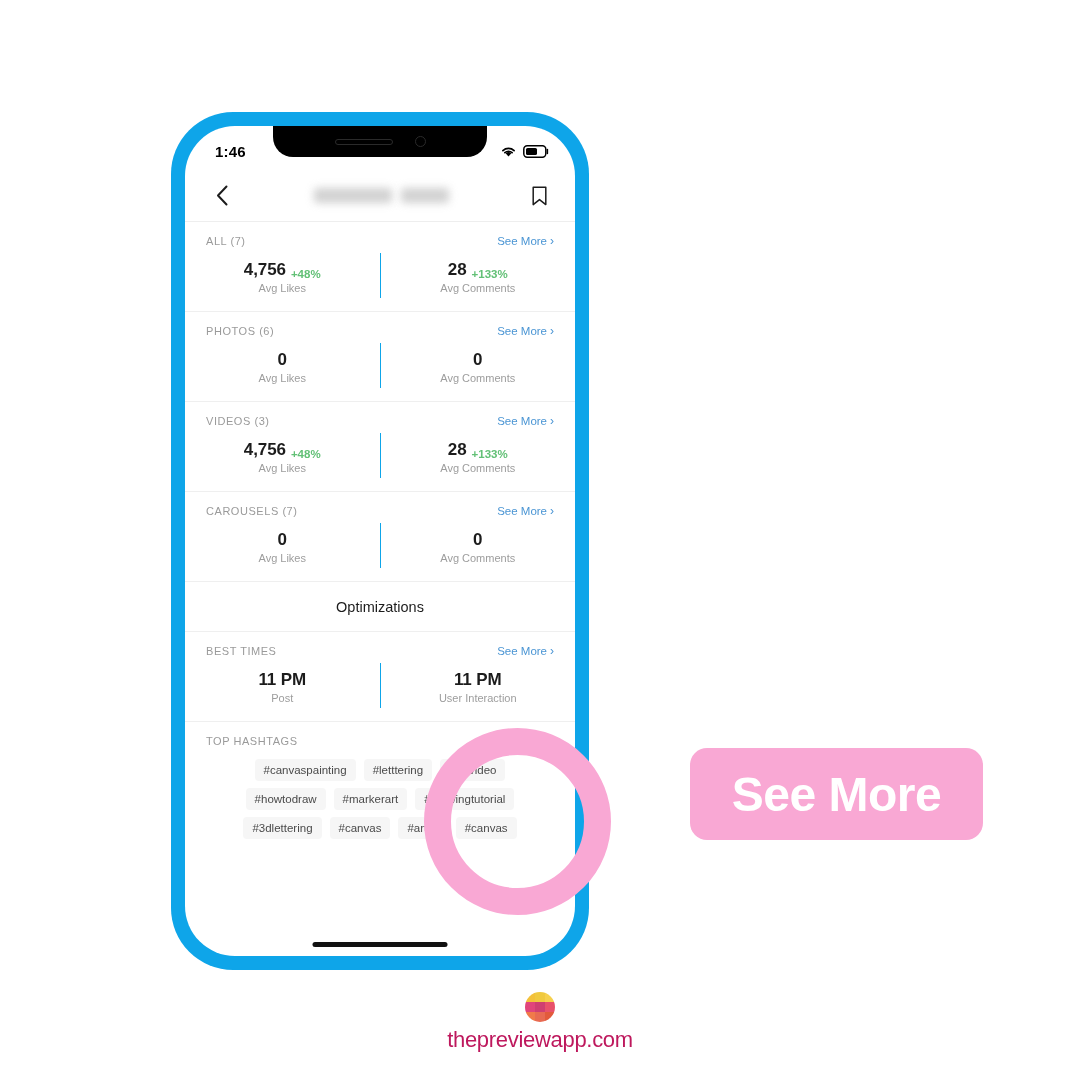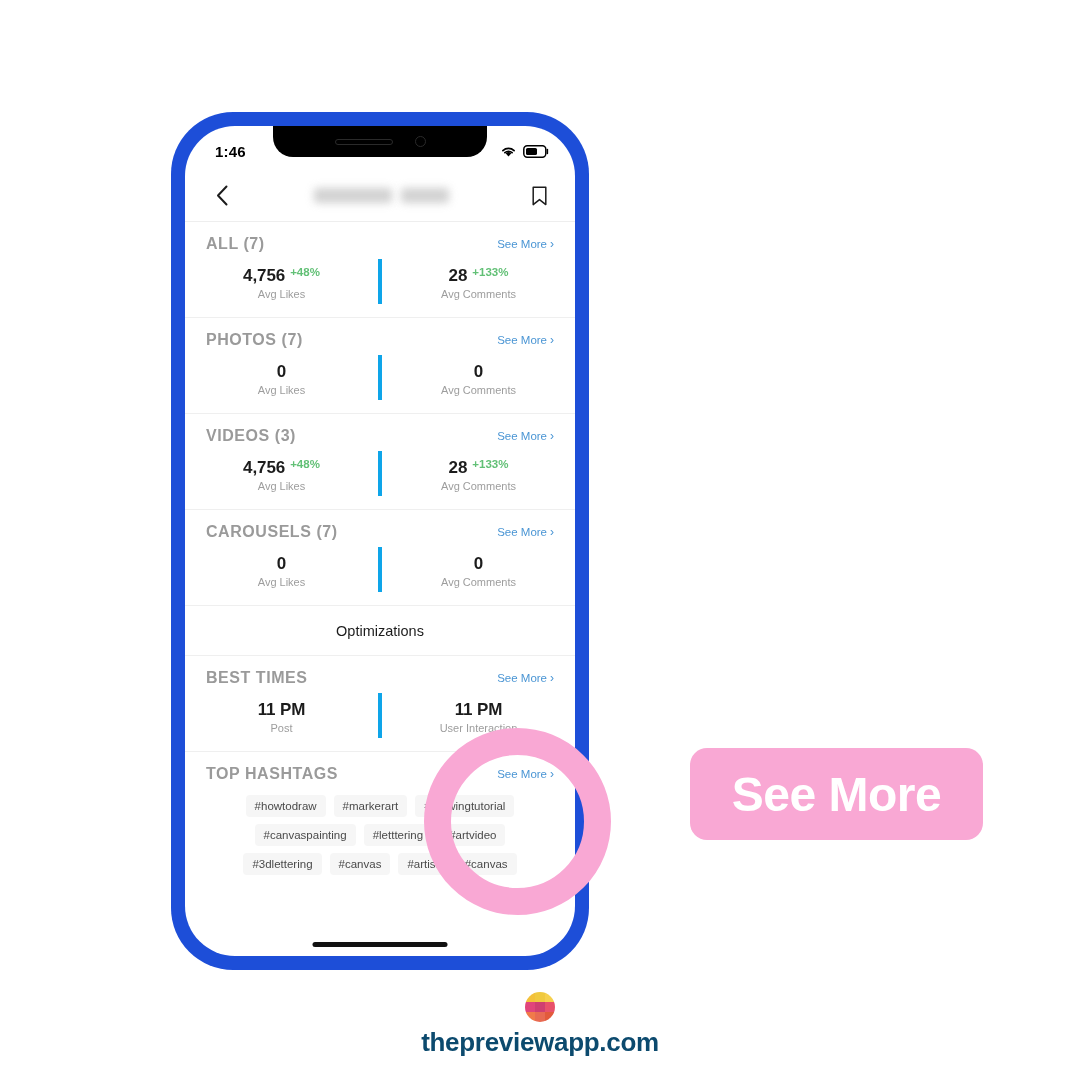--- a/index.html
+++ b/index.html
@@ -13,21 +13,21 @@
     overflow: hidden;
   }
 
   
   .phone-frame {
     position: absolute;
     left: 171px;
     top: 112px;
     width: 418px;
     height: 858px;
-    background: #1d4ed8;
+    background: #0ea5e9;
     border-radius: 62px;
     padding: 14px;
   }
 
   .phone-screen {
     position: relative;
     width: 100%;
     height: 100%;
     background: #ffffff;
     border-radius: 50px;
@@ -141,24 +141,24 @@
   }
 
   .section-head {
     display: flex;
     align-items: center;
     justify-content: space-between;
     padding: 0 21px;
     margin-bottom: 6px;
   }
   .section-label {
-    font-size: 16px;
+    font-size: 11px;
     color: #9a9a9a;
     letter-spacing: 0.55px;
-    font-weight: bold;
+    font-weight: normal;
   }
   .see-more {
     display: flex;
     align-items: center;
     gap: 3px;
     color: #4a95d4;
     font-size: 11.5px;
     cursor: pointer;
     font-weight: 500;
   }
@@ -173,25 +173,25 @@
     align-items: stretch;
   }
   .stat-cell {
     flex: 1;
     display: flex;
     flex-direction: column;
     align-items: center;
     justify-content: center;
     padding: 7px 0 4px 0;
   }
-  .stat-cell + .stat-cell { border-left: 4px solid #0ea5e9; }
+  .stat-cell + .stat-cell { border-left: 1px solid #0ea5e9; }
 
   .stat-value-line {
     display: flex;
-    align-items: flex-start;
+    align-items: flex-end;
     gap: 5px;
   }
   .stat-number {
     font-size: 17px;
     font-weight: bold;
     color: #1c1c1c;
     letter-spacing: -0.1px;
   }
   .stat-delta {
     font-size: 11.5px;
@@ -294,23 +294,23 @@
   .brand-logo {
     width: 30px;
     height: 30px;
     border-radius: 50%;
     overflow: hidden;
     display: grid;
     grid-template-columns: repeat(3, 1fr);
     grid-template-rows: repeat(3, 1fr);
   }
   .brand-name {
-    font-size: 26px;
-    font-weight: bold;
-    color: #0c4a6e;
+    font-size: 22px;
+    font-weight: normal;
+    color: #be185d;
     letter-spacing: -0.3px;
   }
 </style>
 </head>
 <body>
 
 <div class="phone-frame">
   <div class="phone-screen">
 
     <div class="notch">
@@ -374,21 +374,21 @@
                 <div class="stat-value-line">
                   <span class="stat-number">28</span>
                   <span class="stat-delta">+133%</span>
                 </div>
                 <div class="stat-caption">Avg Comments</div>
               </div>
             </div>
           </div>
           <div class="stat-section">
             <div class="section-head">
-              <div class="section-label">PHOTOS (7)</div>
+              <div class="section-label">PHOTOS (6)</div>
               <div class="see-more">
                 <span>See More</span>
                 <span class="see-more-chev">›</span>
               </div>
             </div>
             <div class="stat-row">
               <div class="stat-cell">
                 <div class="stat-value-line">
                   <span class="stat-number">0</span>
                 </div>
@@ -483,28 +483,28 @@
       <div class="hashtag-section">
         <div class="section-head">
           <div class="section-label">TOP HASHTAGS</div>
           <div class="see-more">
             <span>See More</span>
             <span class="see-more-chev">›</span>
           </div>
         </div>
         <div class="hashtag-rows" id="hashtag-rows">
             <div class="hashtag-row">
+              <div class="hashtag-chip">#canvaspainting</div>
+              <div class="hashtag-chip">#letttering</div>
+              <div class="hashtag-chip">#artvideo</div>
+            </div>
+            <div class="hashtag-row">
               <div class="hashtag-chip">#howtodraw</div>
               <div class="hashtag-chip">#markerart</div>
               <div class="hashtag-chip">#drawingtutorial</div>
-            </div>
-            <div class="hashtag-row">
-              <div class="hashtag-chip">#canvaspainting</div>
-              <div class="hashtag-chip">#letttering</div>
-              <div class="hashtag-chip">#artvideo</div>
             </div>
             <div class="hashtag-row">
               <div class="hashtag-chip">#3dlettering</div>
               <div class="hashtag-chip">#canvas</div>
               <div class="hashtag-chip">#artist</div>
               <div class="hashtag-chip">#canvas</div>
             </div>
           </div>
       </div>
 

